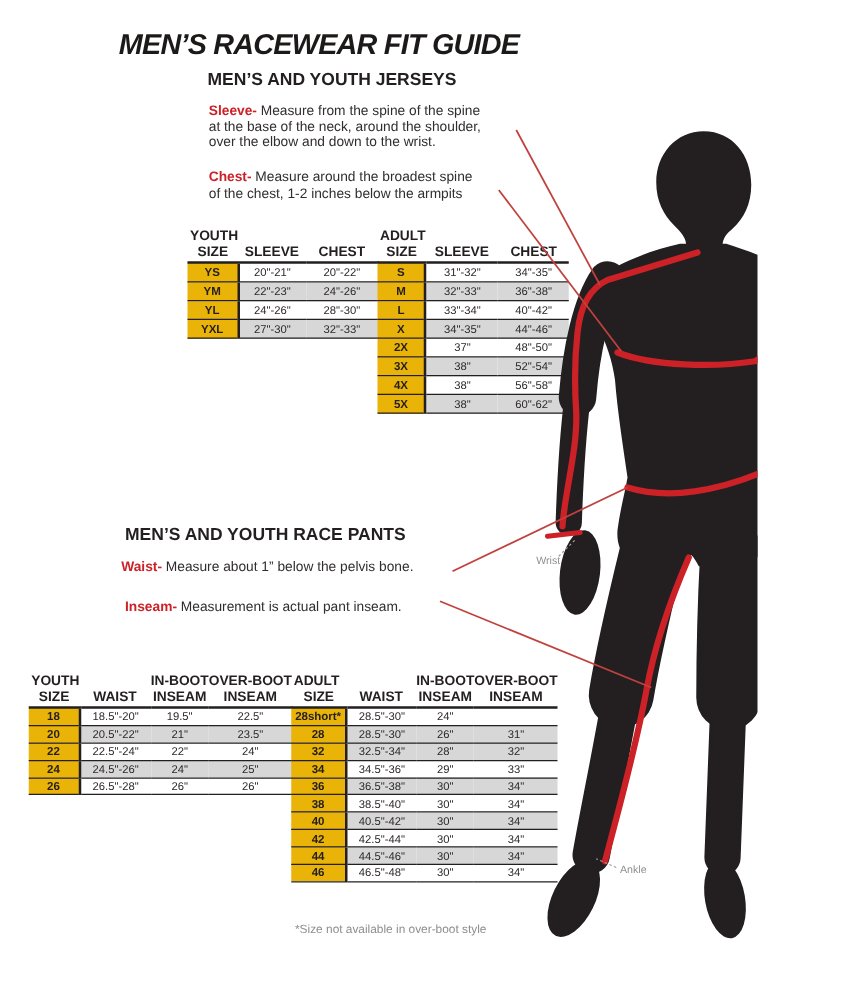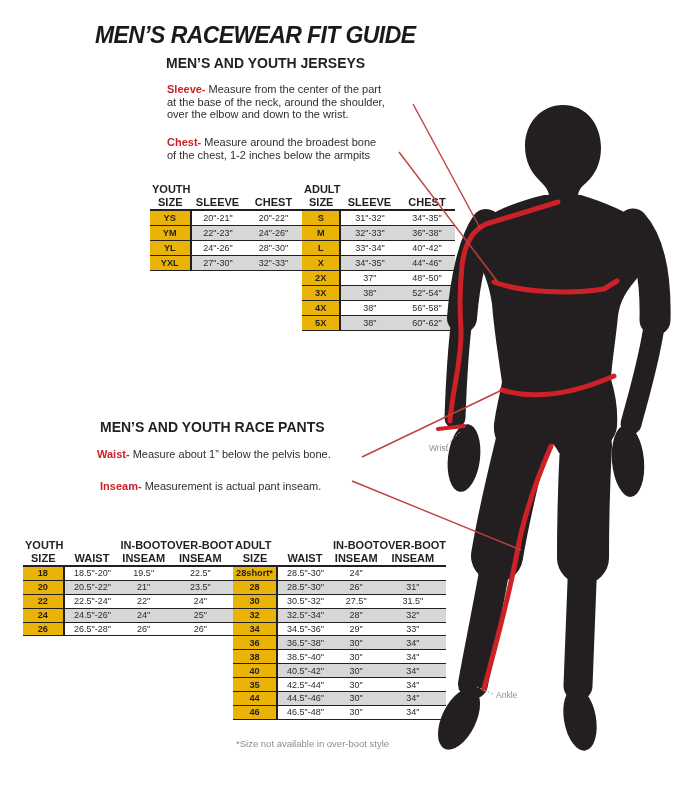--- a/index.html
+++ b/index.html
@@ -4,21 +4,21 @@
 <style>
   :root{
     --accent:#cc2127;
     --ink:#231f20;
     --shade:#d7d7d7;
     --leader:#c0413d;
     --label-gray:#8f8f8f;
   }
   html,body{margin:0;padding:0;background:#ffffff;}
   .canvas{
-    position:relative;width:686px;height:800px;background:#ffffff;overflow:hidden;
+    position:relative;width:606px;height:800px;background:#ffffff;overflow:hidden;
     font-family:"Liberation Sans",sans-serif;color:#2e2a2b;
   }
   .abs{position:absolute;}
   .title{
     font-size:23px;font-weight:bold;font-style:italic;letter-spacing:-0.6px;
     color:#1c1919;white-space:nowrap;
   }
   .heading{font-weight:bold;color:var(--ink);white-space:nowrap;}
   .desc{font-size:11px;line-height:12.6px;color:#312d2e;white-space:nowrap;}
   .red{color:var(--accent);font-weight:bold;}
@@ -53,28 +53,28 @@
 <body>
 
 <div class="canvas">
 
   <div class="abs title" style="left:95px;top:22px">MEN’S RACEWEAR FIT GUIDE</div>
 
   <div class="abs heading" style="left:166px;top:55px;font-size:14px">MEN’S AND YOUTH JERSEYS</div>
 
   <div class="abs desc" style="left:167px;top:83px">
     <span class="red">Sleeve-</span>
-    <span>Measure from the center of the part</span><br>
+    <span>Measure from the spine of the spine</span><br>
     <span>at the base of the neck, around the shoulder,</span><br>
     <span>over the elbow and down to the wrist.</span>
   </div>
 
   <div class="abs desc" style="left:167px;top:136px">
     <span class="red">Chest-</span>
-    <span>Measure around the broadest bone</span><br>
+    <span>Measure around the broadest spine</span><br>
     <span>of the chest, 1-2 inches below the armpits</span>
   </div>
 
   <div class="abs tblwrap jersey" style="left:150px;top:182px">
       <table>
         <colgroup>
           <col style="width: 30px;">
           <col style="width: 54px;">
           <col style="width: 58px;">
         </colgroup>
@@ -276,26 +276,20 @@
             <td>28.5"-30"</td>
             <td>24"</td>
             <td></td>
           </tr>
           <tr class="shade">
             <td>28</td>
             <td>28.5"-30"</td>
             <td>26"</td>
             <td>31"</td>
           </tr>
-          <tr>
-            <td>30</td>
-            <td>30.5"-32"</td>
-            <td>27.5"</td>
-            <td>31.5"</td>
-          </tr>
           <tr class="shade">
             <td>32</td>
             <td>32.5"-34"</td>
             <td>28"</td>
             <td>32"</td>
           </tr>
           <tr>
             <td>34</td>
             <td>34.5"-36"</td>
             <td>29"</td>
@@ -313,21 +307,21 @@
             <td>30"</td>
             <td>34"</td>
           </tr>
           <tr class="shade">
             <td>40</td>
             <td>40.5"-42"</td>
             <td>30"</td>
             <td>34"</td>
           </tr>
           <tr>
-            <td>35</td>
+            <td>42</td>
             <td>42.5"-44"</td>
             <td>30"</td>
             <td>34"</td>
           </tr>
           <tr class="shade">
             <td>44</td>
             <td>44.5"-46"</td>
             <td>30"</td>
             <td>34"</td>
           </tr>

